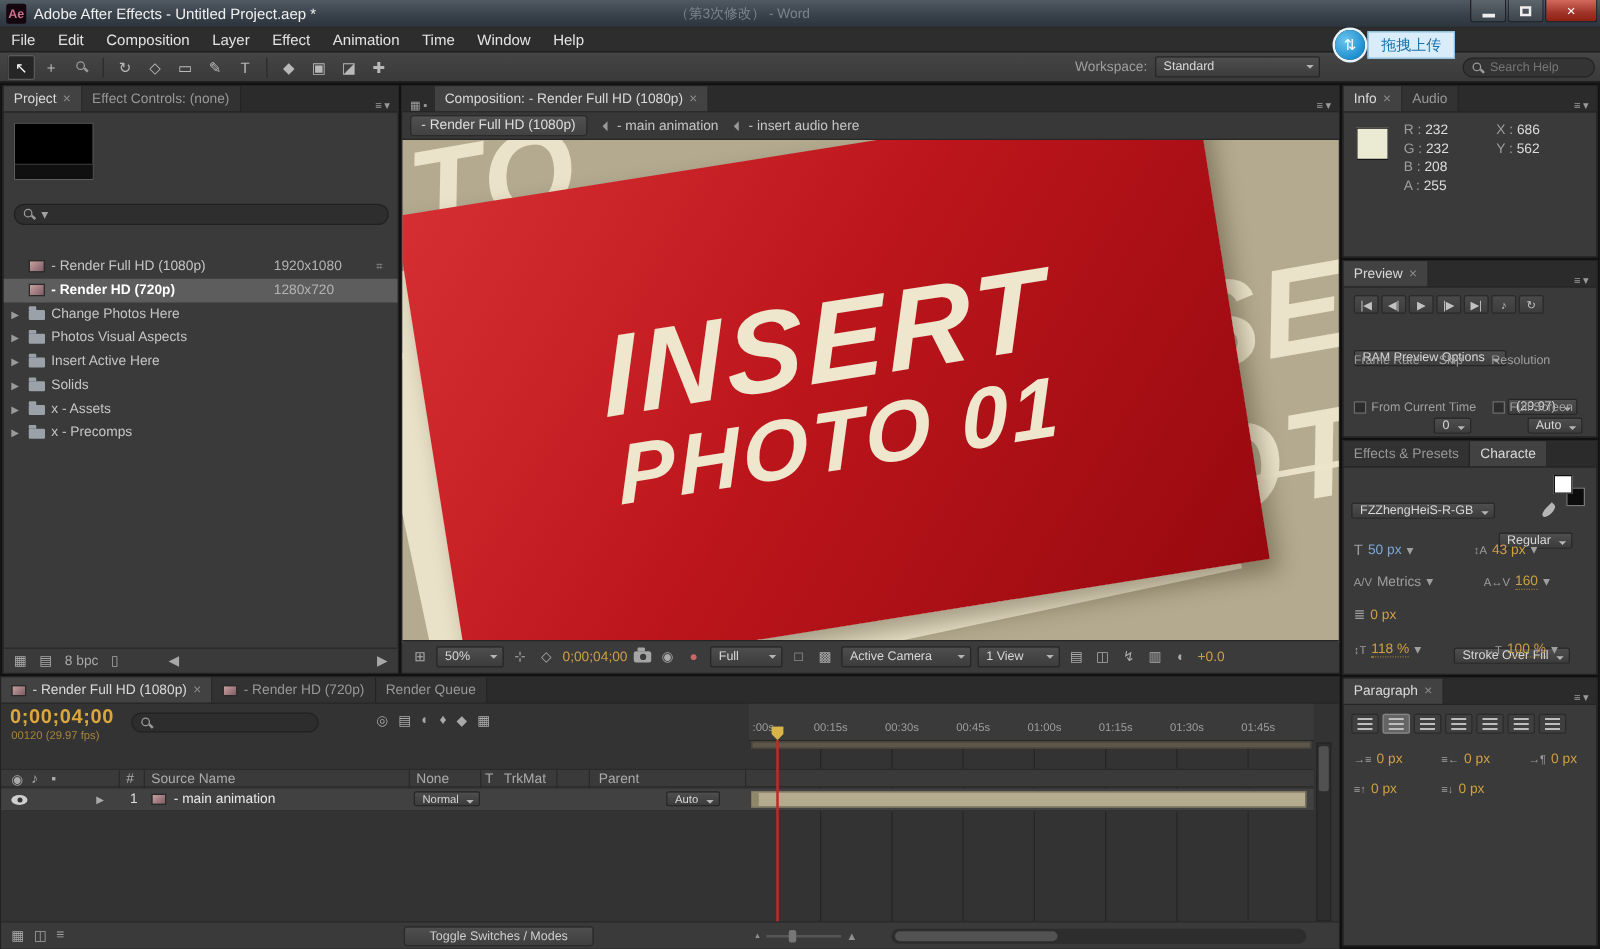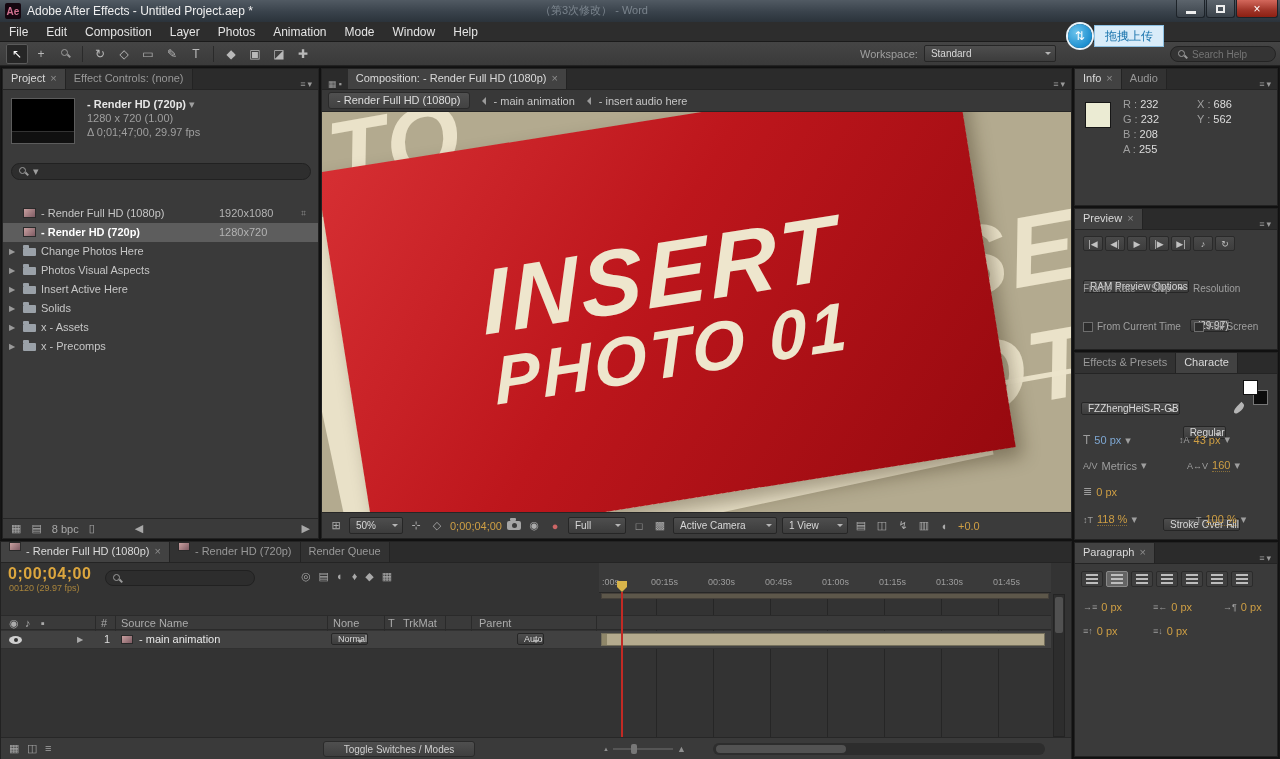--- a/index.html
+++ b/index.html
@@ -16,36 +16,36 @@
 .winbtn .bar{width:10px;height:3px;background:#eee;margin-top:7px}
 .winbtn .box{width:9px;height:8px;border:2px solid #eee}
 
 #menubar{position:absolute;left:0;top:22px;width:1280px;height:20px;background:#2d2d2d;border-bottom:1px solid #1b1b1b;display:flex;align-items:center;color:#e4e4e4;font-size:12px}
 #menubar span{padding:0 9px;line-height:20px}
 
 #toolbar{position:absolute;left:0;top:42px;width:1280px;height:24px;background:linear-gradient(#454545,#3a3a3a);border-bottom:1px solid #222;display:flex;align-items:center;padding-left:6px;gap:2px}
 .tool{width:22px;height:20px;display:flex;align-items:center;justify-content:center;color:#b9b9b9;font-size:12px;border-radius:2px}
 .tool.active{background:#262626;box-shadow:inset 0 0 0 1px #5a5a5a;color:#fff}
 .tsep{width:1px;height:16px;background:#2a2a2a;margin:0 4px}
-.sel{position:relative;height:17px;line-height:15px;background:linear-gradient(#4e4e4e,#3c3c3c);border:1px solid #262626;border-radius:2px;padding:0 0 0 6px;color:#d8d8d8;font-size:10px;white-space:nowrap;overflow:hidden}
+.sel{position:relative;height:17px;line-height:15px;background:linear-gradient(#4e4e4e,#3c3c3c);border:1px solid #262626;border-radius:2px;padding:0 16px 0 6px;color:#d8d8d8;font-size:10px;white-space:nowrap;overflow:hidden}
 .sel::after{content:"";position:absolute;right:4px;top:6px;border:3px solid transparent;border-top-color:#b5b5b5}
 .mag{position:relative;width:11px;height:11px;flex:0 0 auto}
 .mag::before{content:"";position:absolute;left:1px;top:1px;width:5px;height:5px;border:1.5px solid #9a9a9a;border-radius:50%}
 .mag::after{content:"";position:absolute;left:7px;top:7px;width:4px;height:1.5px;background:#9a9a9a;transform:rotate(45deg)}
 #workspace-group{position:absolute;left:860px;top:45px;display:flex;align-items:center;gap:6px}
 #search-help{position:absolute;left:1170px;top:46px;width:106px;height:16px;background:#343434;border:1px solid #232323;border-radius:8px;display:flex;align-items:center;gap:4px;padding:0 6px}
 #search-help input{background:transparent;border:none;outline:none;color:#bdbdbd;font-size:10px;width:70px;font-family:inherit}
 
 #upload-overlay{position:absolute;left:1068px;top:25px;height:22px;display:flex;align-items:center;z-index:50}
 #upload-icon{width:24px;height:24px;border-radius:50%;background:radial-gradient(circle at 35% 35%,#6cc4ec,#1d8fd0 70%,#0f6ca6);display:flex;align-items:center;justify-content:center;color:#fff;font-size:12px;box-shadow:0 0 0 2px #e8f4fb}
 #upload-label{margin-left:2px;height:22px;line-height:20px;padding:0 10px;background:#d9ecf9;border:1px solid #8cc0e2;color:#1873ac;font-size:12px}
 
 .panel{position:absolute;background:#3a3a3a;border:1px solid #222;box-shadow:0 0 0 1px #111}
 .tabbar{height:21px;background:#2b2b2b;border-bottom:1px solid #242424;display:flex;align-items:flex-end}
-.tab{height:20px;line-height:19px;padding:0 8px;background:#323232;color:#989898;border-right:1px solid #232323;display:flex;align-items:flex-start;gap:5px;white-space:nowrap}
+.tab{height:20px;line-height:19px;padding:0 8px;background:#323232;color:#989898;border-right:1px solid #232323;display:flex;align-items:center;gap:5px;white-space:nowrap}
 .tab.active{background:#424242;color:#dadada}
 .closex{color:#8d8d8d;font-size:11px}
 .pmenu{margin-left:auto;color:#9a9a9a;padding:0 6px;font-size:9px;display:flex;gap:2px;align-items:center}
 .hot{color:#cf9f44}
 .hotblue{color:#7ea7d2}
 .dim{color:#9f9f9f}
 
 #project-panel{left:2px;top:68px;width:317px;height:471px}
 #proj-thumb{position:absolute;left:8px;top:29px;width:64px;height:46px;background:#000;border:1px solid #5c5c5c}
 #proj-thumb div{position:absolute;left:0;bottom:0;width:100%;height:12px;background:#101010;border-top:1px solid #333}
@@ -149,23 +149,23 @@
         <span>×</span>
       </div>
   </div>
 </div>
 
 <div id="menubar">
   <span>File</span>
   <span>Edit</span>
   <span>Composition</span>
   <span>Layer</span>
-  <span>Photos</span>
+  <span>Effect</span>
   <span>Animation</span>
-  <span>Mode</span>
+  <span>Time</span>
   <span>Window</span>
   <span>Help</span>
 </div>
 
 <div id="toolbar">
   <span class="tool active">↖</span>
   <span class="tool">+</span>
   <span class="tool">
       <span class="mag"></span>
     </span>
@@ -205,25 +205,20 @@
       <span>Effect Controls: (none)</span>
     </div>
     <div class="pmenu">
         <span>≡</span>
         <span>▾</span>
       </div>
   </div>
   <div id="proj-thumb">
       <div></div>
     </div>
-  <div id="proj-meta">
-    <div><b style="color:#e6e6e6">- Render HD (720p)</b> <span class="dim">▾</span></div>
-    <div class="dim">1280 x 720 (1.00)</div>
-    <div class="dim">Δ 0;01;47;00, 29.97 fps</div>
-  </div>
   <div id="proj-search">
     <span class="mag"></span>
     <span class="dim">▾</span>
   </div>
 
   <div class="prow" style="top:135px">
     <span class="comp-ico"></span>
     <span class="nm">- Render Full HD (1080p)</span>
     <span class="cm">1920x1080</span>
     <span class="net">⌗</span>

